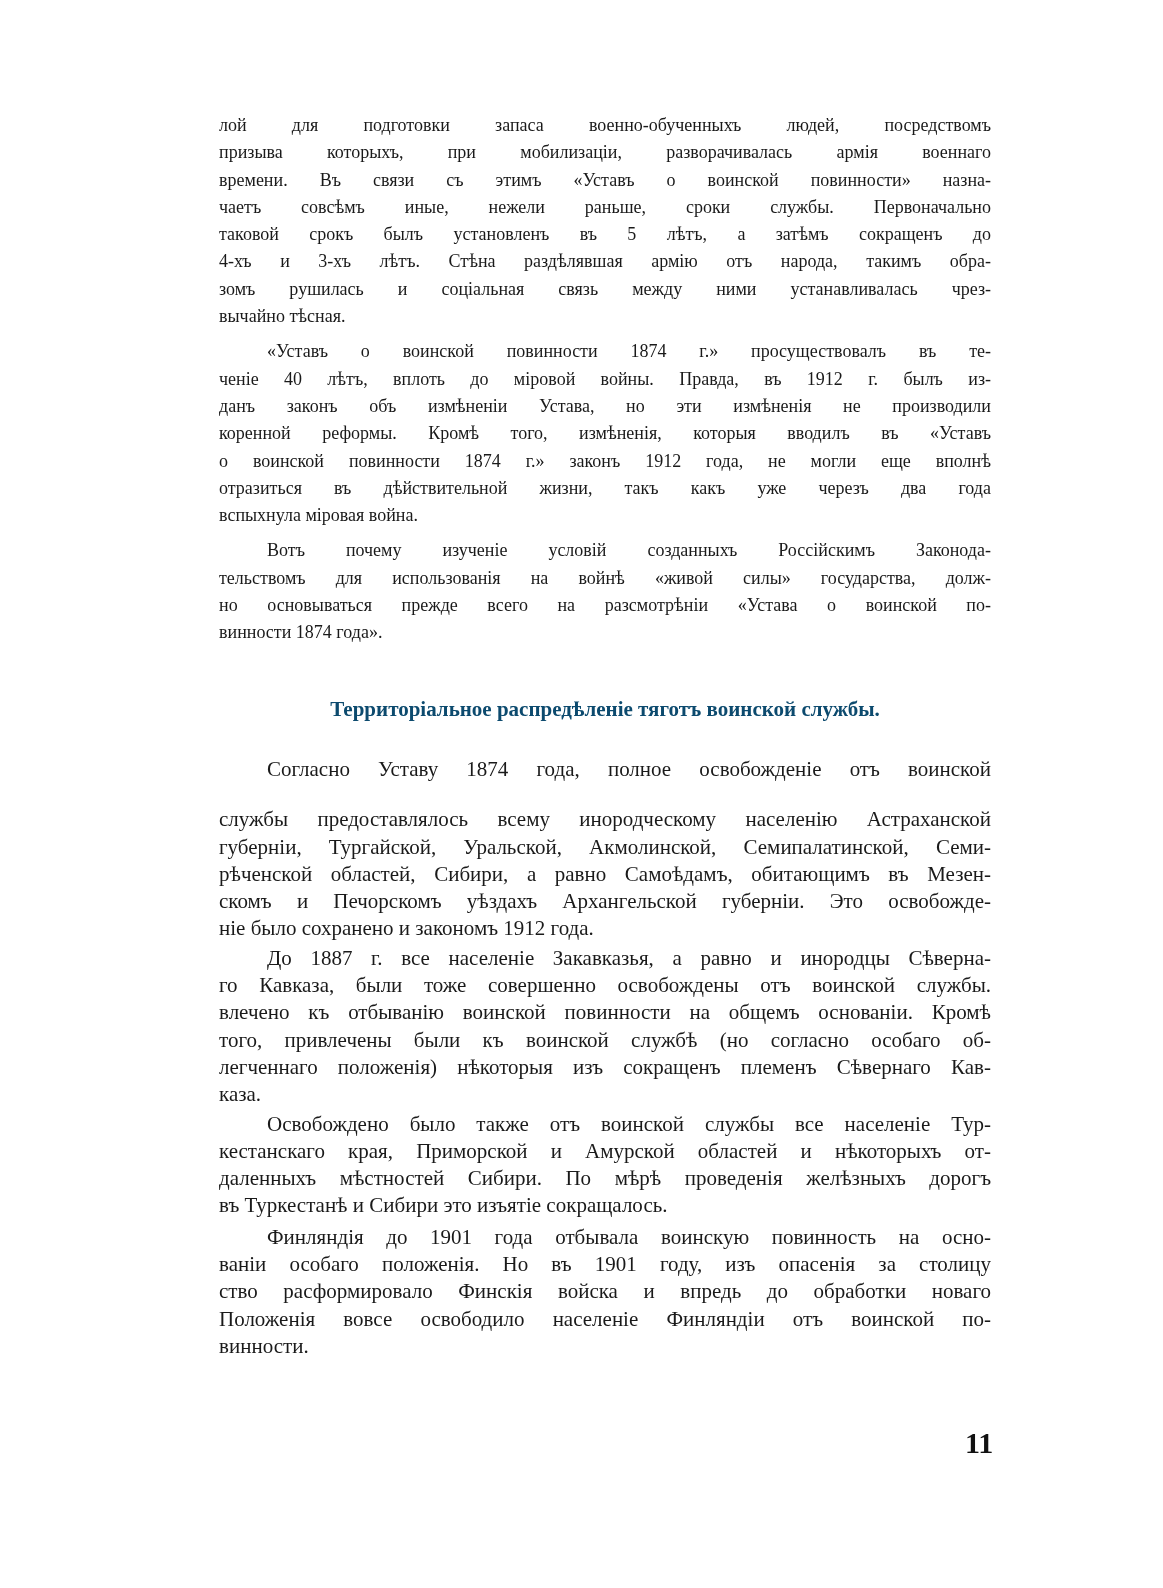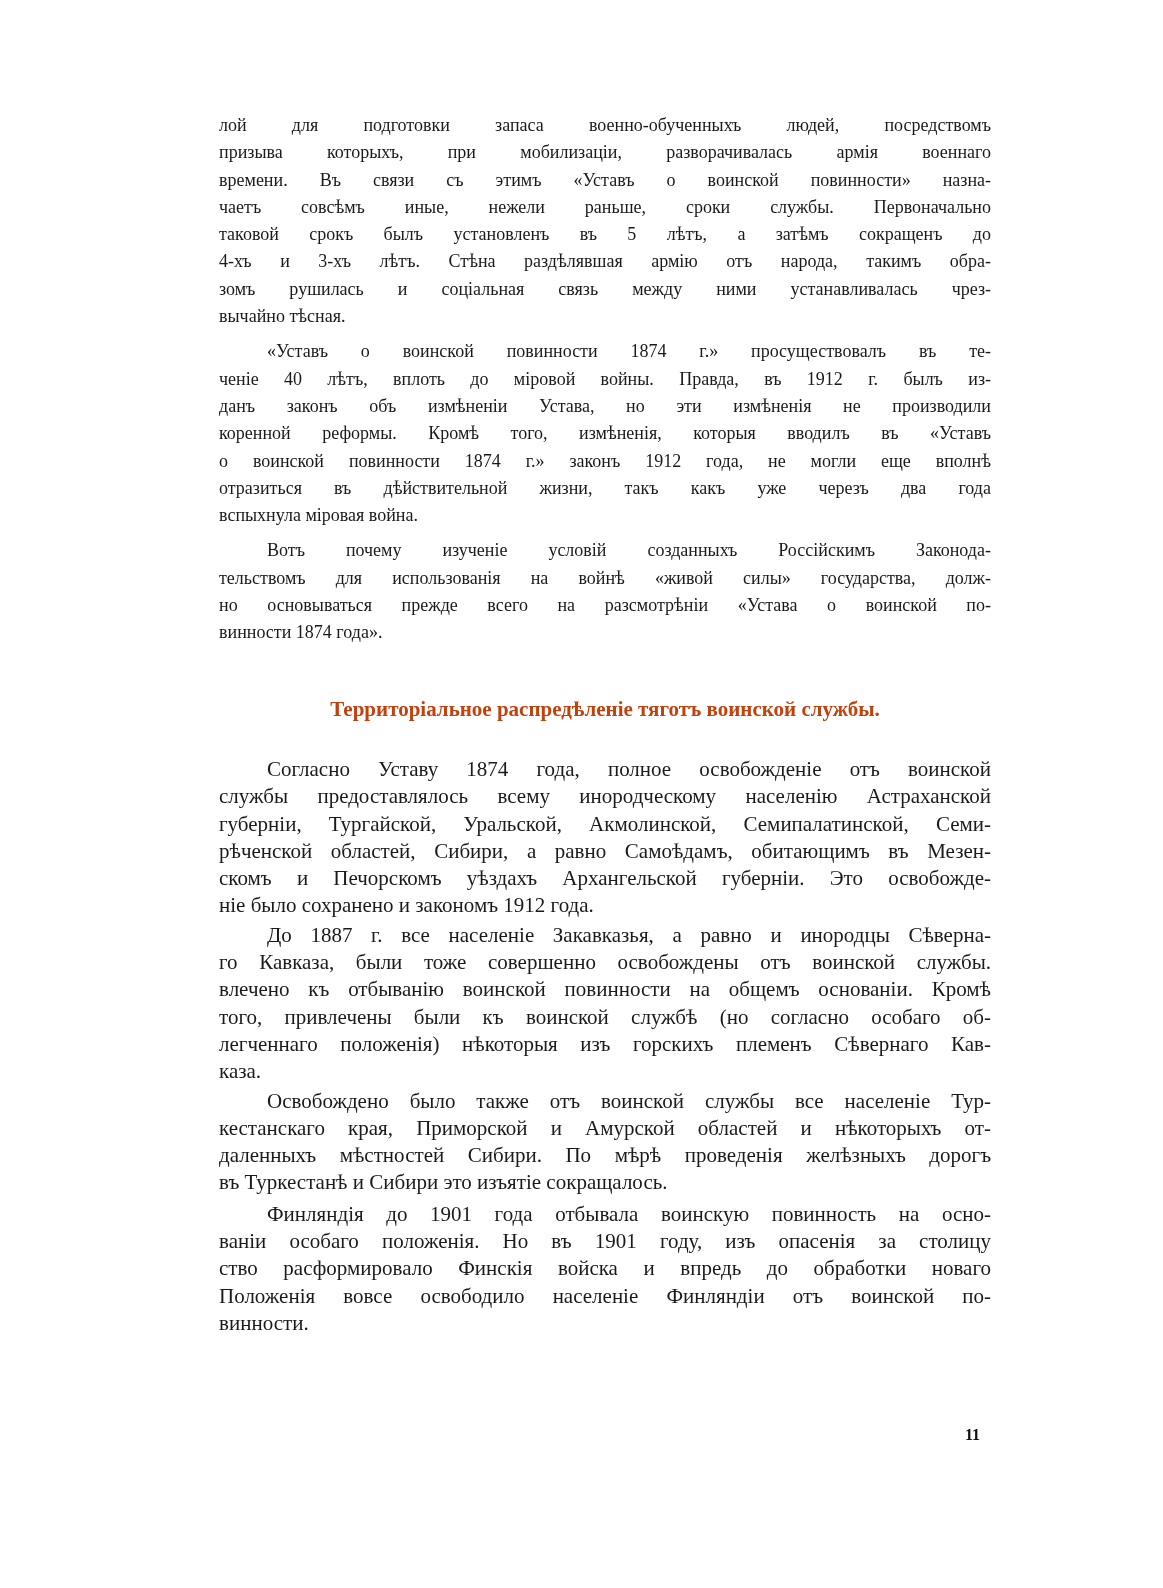--- a/index.html
+++ b/index.html
@@ -10,25 +10,25 @@
     font-size: 18px; line-height: 27.3px; color: #1a1a1a;
     text-align: justify;
   }
   .line { display: block; text-align: justify; text-align-last: justify; white-space: nowrap; overflow: visible; height: 27.3px; }
   .line.last { text-align-last: left; }
   .line.indent { padding-left: 48px; }
   .para { margin: 0 0 8px 0; }
   .heading {
     position: absolute; left: 219px; width: 772px; top: 697px;
     text-align: center; font-family: "Liberation Serif", "DejaVu Serif", serif;
-    font-weight: bold; font-size: 21px; color: #c2410c;
+    font-weight: bold; font-size: 21px; color: #0c4a6e;
   }
   .sec2 { position: absolute; left: 219px; top: 756px; width: 772px;
     font-family: "Liberation Serif", "DejaVu Serif", serif; font-size: 21px; line-height: 27.3px; color: #1a1a1a; }
-  .pagenum { position: absolute; left: 965px; top: 1426px; font-family: "Liberation Serif", serif; font-weight: bold; font-size: 16px; color: #111; }
+  .pagenum { position: absolute; left: 965px; top: 1426px; font-family: "Liberation Serif", serif; font-weight: bold; font-size: 30px; color: #111; }
 </style>
 </head>
 <body>
 
 <div class="page">
   <div class="para">
     <span class="line" style="word-spacing: 0px;">лой для подготовки запаса военно-обученныхъ людей, посредствомъ</span>
     <span class="line" style="word-spacing: 0px;">призыва которыхъ, при мобилизаціи, разворачивалась армія военнаго</span>
     <span class="line" style="word-spacing: 0px;">времени. Въ связи съ этимъ «Уставъ о воинской повинности» назна-</span>
     <span class="line" style="word-spacing: 0px;">чаетъ совсѣмъ иные, нежели раньше, сроки службы. Первоначально</span>
@@ -52,32 +52,32 @@
     <span class="line" style="word-spacing: 0px;">но основываться прежде всего на разсмотрѣніи «Устава о воинской по-</span>
     <span class="line last">винности 1874 года».</span>
   </div>
 </div>
 
 <div class="heading">Территоріальное распредѣленіе тяготъ воинской службы.</div>
 
 <div class="sec2">
   <div class="para" style="margin-bottom:2px">
     <span class="line indent" style="word-spacing: 0px;">Согласно Уставу 1874 года, полное освобожденіе отъ воинской</span>
-    <span class="line" style="word-spacing: 0px;">службы предоставлялось всему инородческому населенію Астраханской</span>
+    <span class="line" style="word-spacing: 0px; margin-top: 23px;">службы предоставлялось всему инородческому населенію Астраханской</span>
     <span class="line" style="word-spacing: 0px;">губерніи, Тургайской, Уральской, Акмолинской, Семипалатинской, Семи-</span>
     <span class="line" style="word-spacing: 0px;">рѣченской областей, Сибири, а равно Самоѣдамъ, обитающимъ въ Мезен-</span>
     <span class="line" style="word-spacing: 0px;">скомъ и Печорскомъ уѣздахъ Архангельской губерніи. Это освобожде-</span>
     <span class="line last">ніе было сохранено и закономъ 1912 года.</span>
   </div>
   <div class="para" style="margin-bottom:2px">
     <span class="line indent" style="word-spacing: 0px;">До 1887 г. все населеніе Закавказья, а равно и инородцы Сѣверна-</span>
     <span class="line" style="word-spacing: 0px;">го Кавказа, были тоже совершенно освобождены отъ воинской службы.</span>
     <span class="line" style="word-spacing: 0px;">влечено къ отбыванію воинской повинности на общемъ основаніи. Кромѣ</span>
     <span class="line" style="word-spacing: 0px;">того, привлечены были къ воинской службѣ (но согласно особаго об-</span>
-    <span class="line" style="word-spacing: 0px;">легченнаго положенія) нѣкоторыя изъ горскихъ племенъ Сѣвернаго Кав-</span>
+    <span class="line" style="word-spacing: 0px;">легченнаго положенія) нѣкоторыя изъ сокращенъ племенъ Сѣвернаго Кав-</span>
     <span class="line last">каза.</span>
   </div>
   <div class="para" style="margin-bottom:4px">
     <span class="line indent" style="word-spacing: 0px;">Освобождено было также отъ воинской службы все населеніе Тур-</span>
     <span class="line" style="word-spacing: 0px;">кестанскаго края, Приморской и Амурской областей и нѣкоторыхъ от-</span>
     <span class="line" style="word-spacing: 0px;">даленныхъ мѣстностей Сибири. По мѣрѣ проведенія желѣзныхъ дорогъ</span>
     <span class="line last">въ Туркестанѣ и Сибири это изъятіе сокращалось.</span>
   </div>
   <div class="para">
     <span class="line indent" style="word-spacing: 0px;">Финляндія до 1901 года отбывала воинскую повинность на осно-</span>

